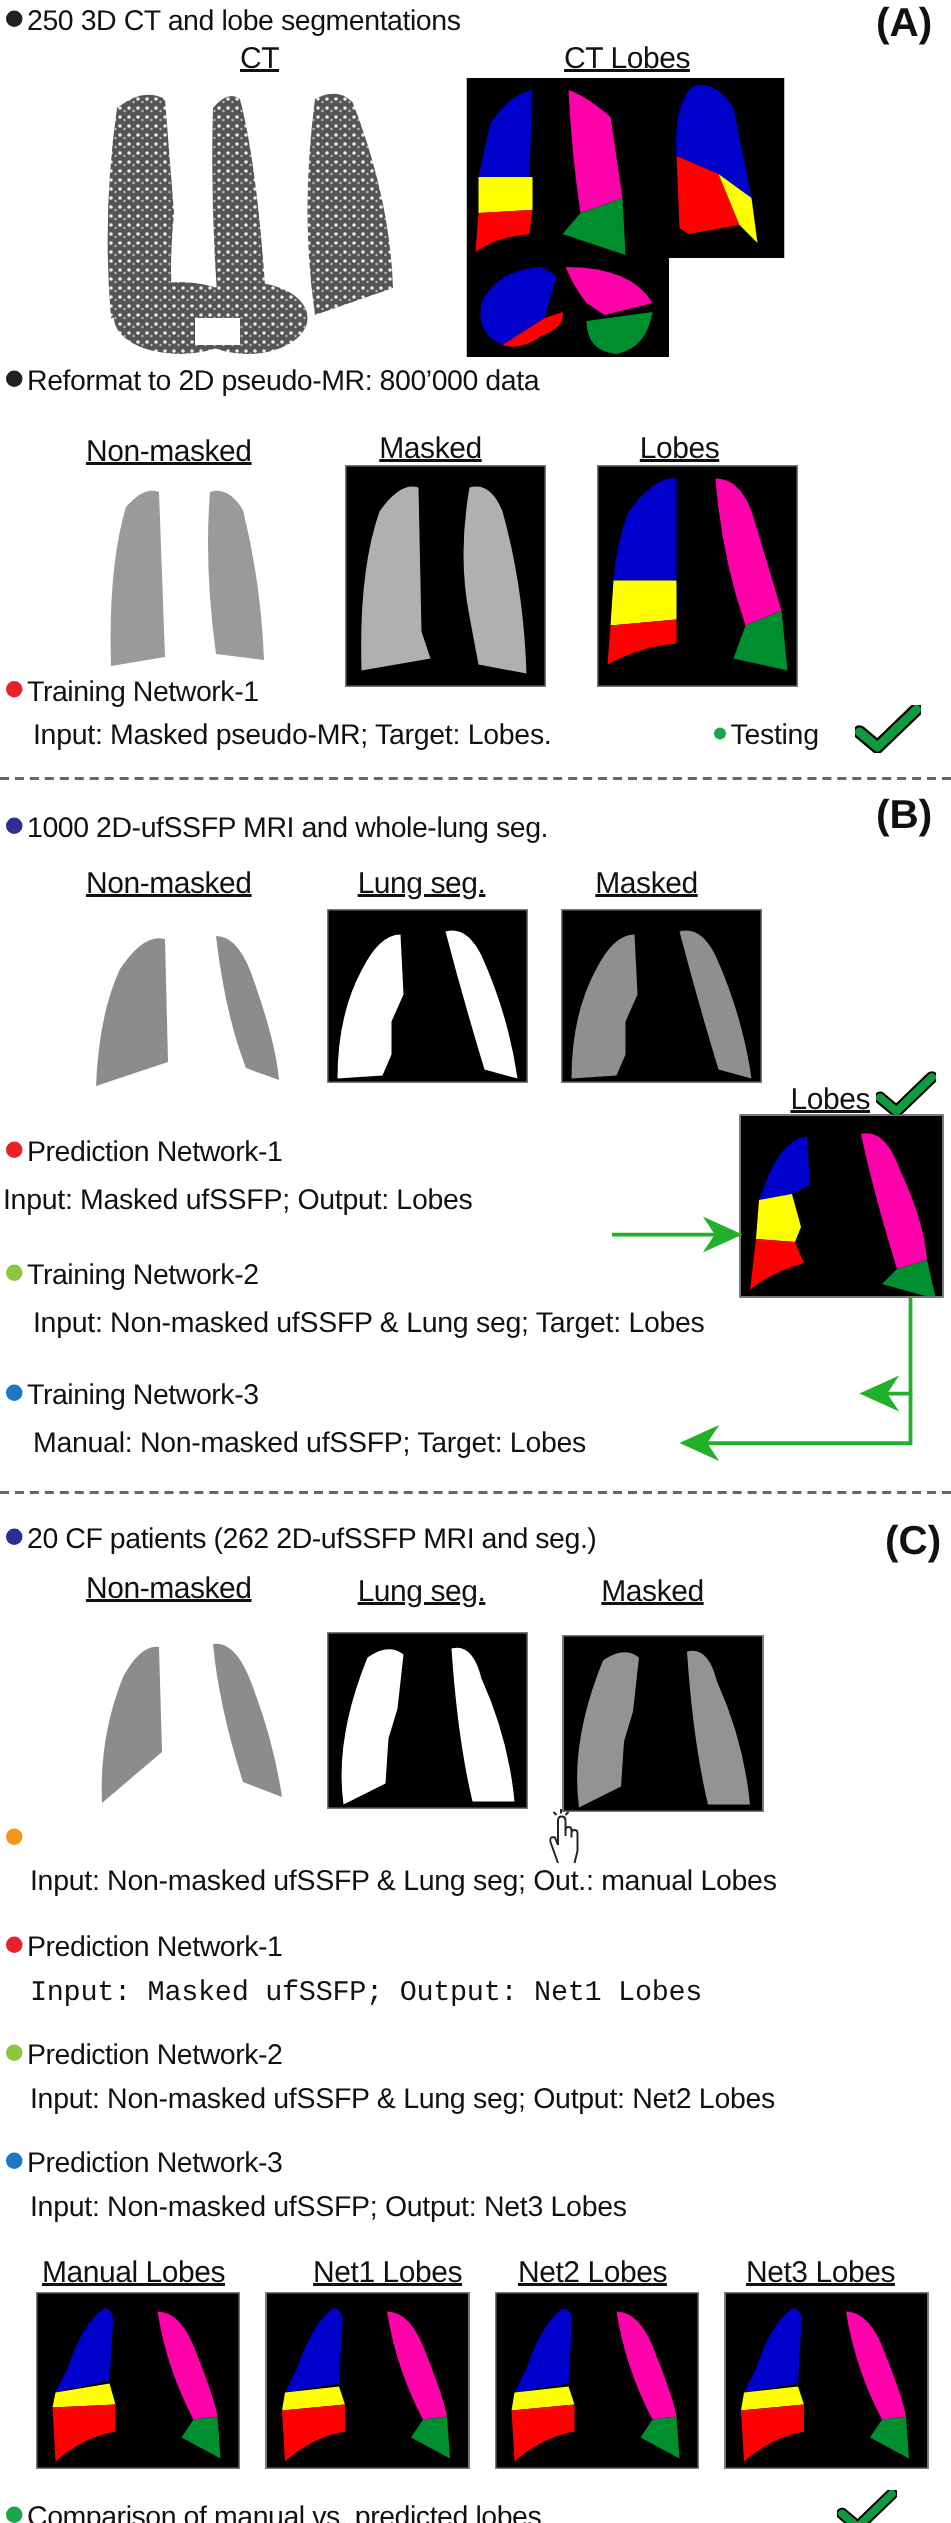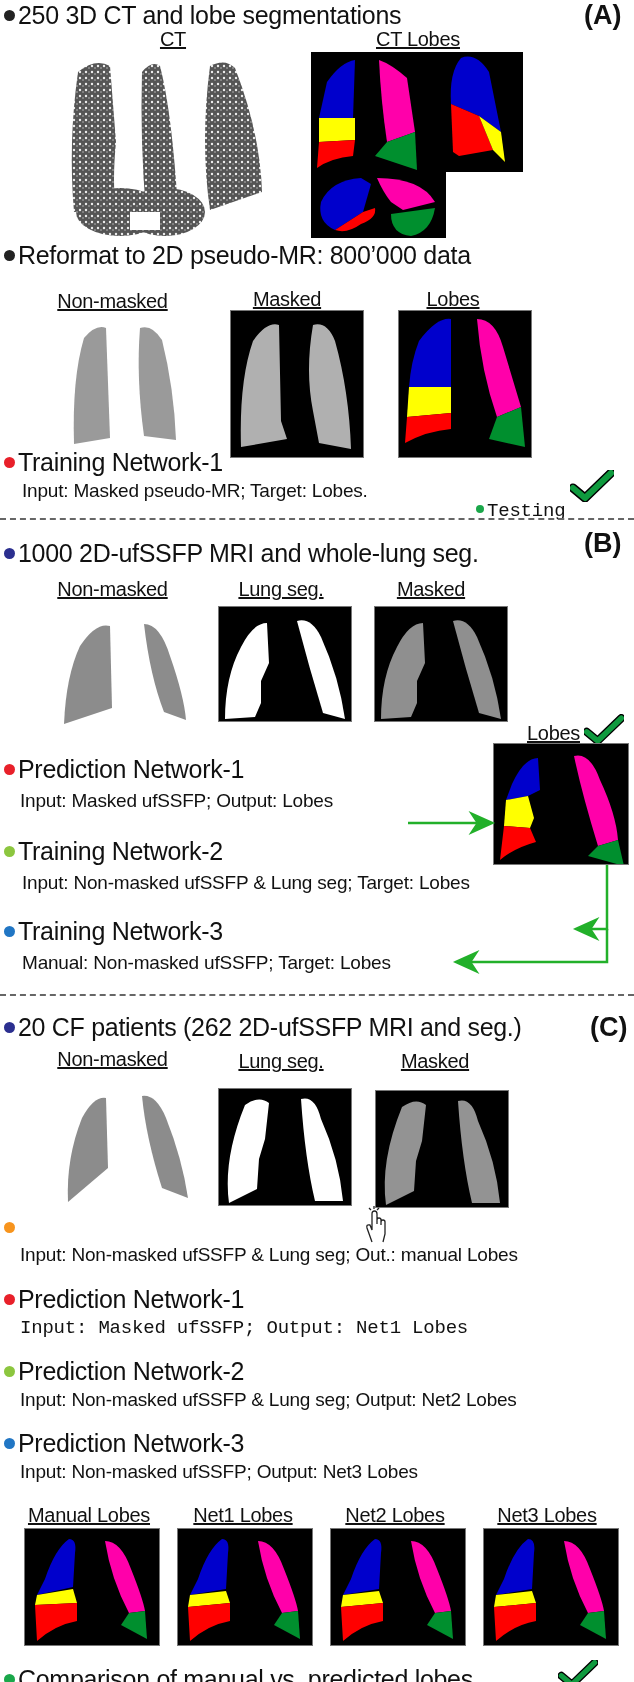--- a/index.html
+++ b/index.html
@@ -1,19 +1,19 @@
 <!DOCTYPE html>
 <html><head>
 <meta charset="utf-8">
 <style>
   html, body { margin:0; padding:0; background:#ffffff; }
   body { width:634px; height:1682px; position:relative; overflow:hidden;
          font-family: "Liberation Sans", "DejaVu Sans", sans-serif; color:#111; }
   .abs { position:absolute; }
-  .h1 { font-size:25px; line-height:30px; white-space:nowrap; letter-spacing:-0.3px; }
+  .h1 { font-size:19px; line-height:30px; white-space:nowrap; letter-spacing:-0.3px; }
   .h1 b { font-weight:normal; }
   .sub { font-size:19px; line-height:22px; white-space:nowrap; letter-spacing:-0.2px; }
   .lbl { font-size:20px; line-height:22px; white-space:nowrap; text-align:center; letter-spacing:-0.3px;text-decoration:underline; }
   .panel { font-size:27px; font-weight:bold; line-height:30px; }
   .dot { display:inline-block; width:11px; height:11px; border-radius:50%; margin-right:3px; vertical-align:middle; position:relative; top:-2px; }
   .blackbox { background:#000; border:1px solid #777; box-sizing:border-box; }
   .dash { border-top:2px dashed #666; height:0; }
   svg { display:block; }
 </style>
 </head>
@@ -97,21 +97,21 @@
     <path d="M8 106 L52 102 L52 118 Q28 120 6 132 Z" fill="#ff0000"></path>
     <path d="M78 8 Q96 8 104 36 L122 96 L98 106 Q82 60 78 8Z" fill="#ff00aa"></path>
     <path d="M98 106 L122 96 L126 136 L90 128 Z" fill="#008f2e"></path>
   </svg>
 </div>
 
 <div class="abs h1" style="left:4px;top:447px;">
   <span class="dot" style="background:#e8202a;"></span><span>Training </span><b>Network-1</b>
 </div>
 <div class="abs sub" style="left:22px;top:480px;">Input: Masked pseudo-MR; Target: Lobes.</div>
-<div class="abs sub" style="left:476px;top:500px;font-family:Liberation Mono, monospace;">
+<div class="abs sub" style="left:476px;top:480px;">
   <span class="dot" style="background:#1aa74a;width:8px;height:8px;"></span><span>Testing</span>
 </div>
 <div class="abs" style="left:570px;top:470px;">
   <svg width="44" height="32" viewBox="0 0 44 32">
       <path d="M3 18 L15 28 L41 3" stroke="#000" stroke-width="9" fill="none" stroke-linejoin="round" stroke-linecap="round"></path>
       <path d="M3 18 L15 28 L41 3" stroke="#0f9a3e" stroke-width="6" fill="none" stroke-linejoin="round" stroke-linecap="round"></path>
     </svg>
 </div>
 
 <div class="abs dash" style="left:0;top:518px;width:634px;"></div>
@@ -157,21 +157,21 @@
     <path d="M12 56 L34 52 L40 74 L36 84 L10 82 Z" fill="#ffff00"></path>
     <path d="M10 82 L36 84 L42 98 Q20 104 6 116 Z" fill="#ff0000"></path>
     <path d="M80 12 Q96 8 106 36 Q122 70 124 96 L104 102 Q88 50 80 12Z" fill="#ff00aa"></path>
     <path d="M104 102 L124 96 L130 122 L94 112 Z" fill="#008f2e"></path>
   </svg>
 </div>
 
 <div class="abs h1" style="left:4px;top:754px;">
   <span class="dot" style="background:#e8202a;"></span><span>Prediction </span><b>Network-1</b>
 </div>
-<div class="abs sub" style="left:20px;top:790px;">Input: Masked ufSSFP; Output: Lobes</div>
+<div class="abs sub" style="left:2px;top:790px;">Input: Masked ufSSFP; Output: Lobes</div>
 
 <div class="abs h1" style="left:4px;top:836px;">
   <span class="dot" style="background:#8cc63f;"></span><span>Training </span><b>Network-2</b>
 </div>
 <div class="abs sub" style="left:22px;top:872px;">Input: Non-masked ufSSFP &amp; Lung seg; Target: Lobes</div>
 
 <div class="abs h1" style="left:4px;top:916px;">
   <span class="dot" style="background:#2176c4;"></span><span>Training </span><b>Network-3</b>
 </div>
 <div class="abs sub" style="left:22px;top:952px;">Manual: Non-masked ufSSFP; Target: Lobes</div>
@@ -239,21 +239,21 @@
   <span class="dot" style="background:#8cc63f;"></span><span>Prediction </span><b>Network-2</b>
 </div>
 <div class="abs sub" style="left:20px;top:1389px;">Input: Non-masked ufSSFP &amp; Lung seg; Output: Net2 Lobes</div>
 
 <div class="abs h1" style="left:4px;top:1428px;">
   <span class="dot" style="background:#2176c4;"></span><span>Prediction </span><b>Network-3</b>
 </div>
 <div class="abs sub" style="left:20px;top:1461px;">Input: Non-masked ufSSFP; Output: Net3 Lobes</div>
 
 <div class="abs lbl" style="left:14px;top:1504px;width:150px;">Manual Lobes</div>
-<div class="abs lbl" style="left:178px;top:1504px;width:130px;">Net1 Lobes</div>
+<div class="abs lbl" style="left:178px;top:1504px;width:130px;text-align:right;">Net1 Lobes</div>
 <div class="abs lbl" style="left:330px;top:1504px;width:130px;">Net2 Lobes</div>
 <div class="abs lbl" style="left:482px;top:1504px;width:130px;">Net3 Lobes</div>
 
 <div class="abs blackbox" style="left:24px;top:1528px;width:136px;height:118px;">
   <svg width="134" height="116" viewBox="0 0 134 116">
       <path d="M20 50 Q30 20 44 10 Q52 10 50 24 L48 58 L12 66 Z" fill="#0000cc"></path>
       <path d="M12 66 L48 60 L52 74 L10 76 Z" fill="#ffff00"></path>
       <path d="M10 76 L52 74 L52 92 Q30 96 12 112 Z" fill="#ff0000"></path>
       <path d="M80 12 Q96 12 106 40 Q118 70 120 82 L104 84 Q86 50 80 12Z" fill="#ff00aa"></path>
       <path d="M104 84 L120 82 L122 110 L96 96 Z" fill="#008f2e"></path>

